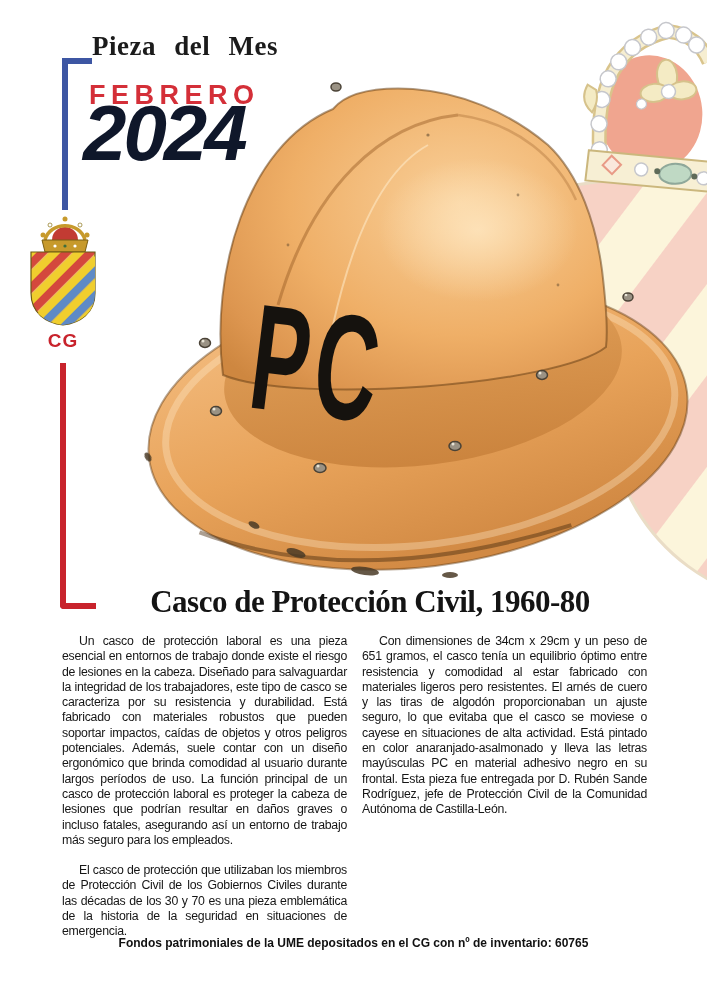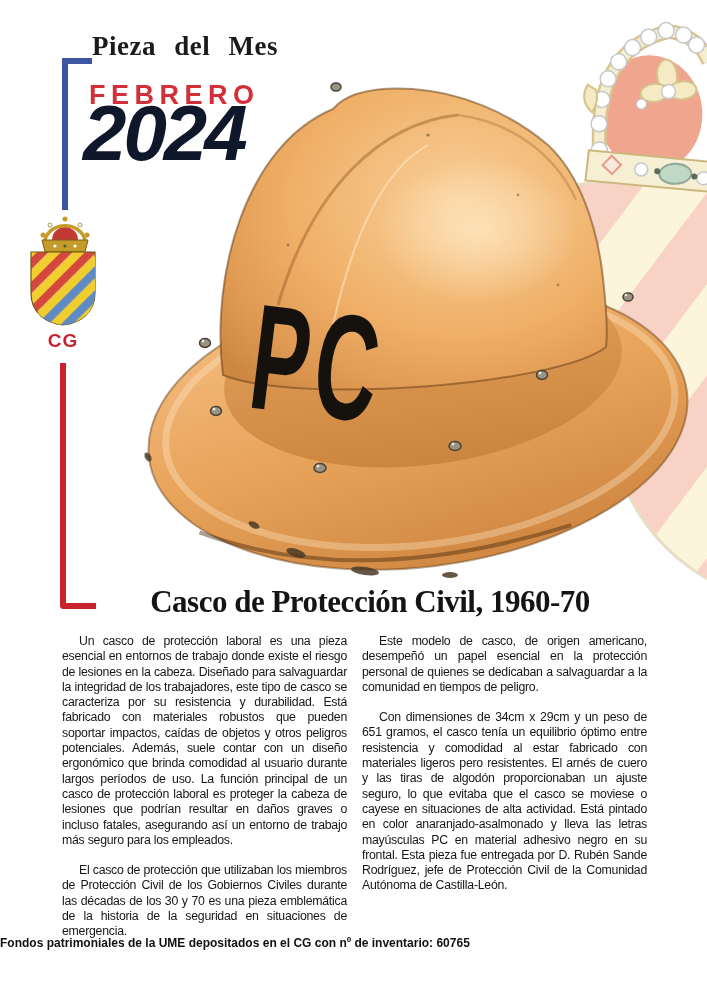--- a/index.html
+++ b/index.html
@@ -25,21 +25,21 @@
 
   
   .title{left:100px;top:584px;width:540px;text-align:center;font-family:"Liberation Serif",serif;
          font-weight:bold;font-size:31px;letter-spacing:-.5px;color:#141414;z-index:3;}
   .col{top:634px;width:285px;font-size:12.3px;line-height:15.3px;letter-spacing:-.25px;
        text-align:justify;color:#161616;z-index:3;}
   .col-left{left:62px;}
   .col-right{left:362px;}
   .col p{margin:0 0 15px 0;text-indent:17px;}
 
-  .footer{left:0;top:936px;width:707px;text-align:left;font-weight:bold;font-size:12px;color:#111;z-index:3;}
+  .footer{left:0;top:936px;width:707px;text-align:center;font-weight:bold;font-size:12px;color:#111;z-index:3;}
 </style>
 </head>
 <body>
 
 <div class="page">
 
   <svg class="abs wm" style="left:540px;top:158px;" width="167" height="485" viewBox="0 0 167 485">
     <defs>
       <pattern id="wmPink" patternUnits="userSpaceOnUse" width="110" height="110" patternTransform="rotate(45)">
         <rect x="0" y="0" width="55" height="110" fill="#F7D2C5"></rect>
@@ -208,26 +208,25 @@
       <path d="M3,39 H67 V80 C67,100 52,110 35,112 C18,110 3,100 3,80 Z" fill="url(#cgRY)" stroke="#6b5a14" stroke-width="1.2"></path>
       <g clip-path="url(#cgClip)">
         <polygon points="67,43 67,112 3,112 3,107" fill="url(#cgBY)"></polygon>
       </g>
     </g>
     <text x="35" y="134" text-anchor="middle" font-family="Liberation Sans, sans-serif" font-size="19" font-weight="700" letter-spacing="1" fill="#C8232C">CG</text>
   </svg>
 
   <div class="abs redline"></div>
 
-  <div class="abs title">Casco de Protección Civil, 1960-70</div>
+  <div class="abs title">Casco de Protección Civil, 1960-80</div>
 
   <div class="abs col col-left">
     <p>Un casco de protección laboral es una pieza esencial en entornos de trabajo donde existe el riesgo de lesiones en la cabeza. Diseñado para salvaguardar la integridad de los trabajadores, este tipo de casco se caracteriza por su resistencia y durabilidad. Está fabricado con materiales robustos que pueden soportar impactos, caídas de objetos y otros peligros potenciales. Además, suele contar con un diseño ergonómico que brinda comodidad al usuario durante largos períodos de uso. La función principal de un casco de protección laboral es proteger la cabeza de lesiones que podrían resultar en daños graves o incluso fatales, asegurando así un entorno de trabajo más seguro para los empleados.</p>
     <p>El casco de protección que utilizaban los miembros de Protección Civil de los Gobiernos Civiles durante las décadas de los 30 y 70 es una pieza emblemática de la historia de la seguridad en situaciones de emergencia.</p>
   </div>
   <div class="abs col col-right">
-    <p>Este modelo de casco, de origen americano, desempeñó un papel esencial en la protección personal de quienes se dedicaban a salvaguardar a la comunidad en tiempos de peligro.</p>
     <p>Con dimensiones de 34cm x 29cm y un peso de 651 gramos, el casco tenía un equilibrio óptimo entre resistencia y comodidad al estar fabricado con materiales ligeros pero resistentes. El arnés de cuero y las tiras de algodón proporcionaban un ajuste seguro, lo que evitaba que el casco se moviese o cayese en situaciones de alta actividad. Está pintado en color anaranjado-asalmonado y lleva las letras mayúsculas PC en material adhesivo negro en su frontal. Esta pieza fue entregada por D. Rubén Sande Rodríguez, jefe de Protección Civil de la Comunidad Autónoma de Castilla-León.</p>
   </div>
 
   <div class="abs footer">Fondos patrimoniales de la UME depositados en el CG con nº de inventario: 60765</div>
 
 </div>
 
 </body></html>

